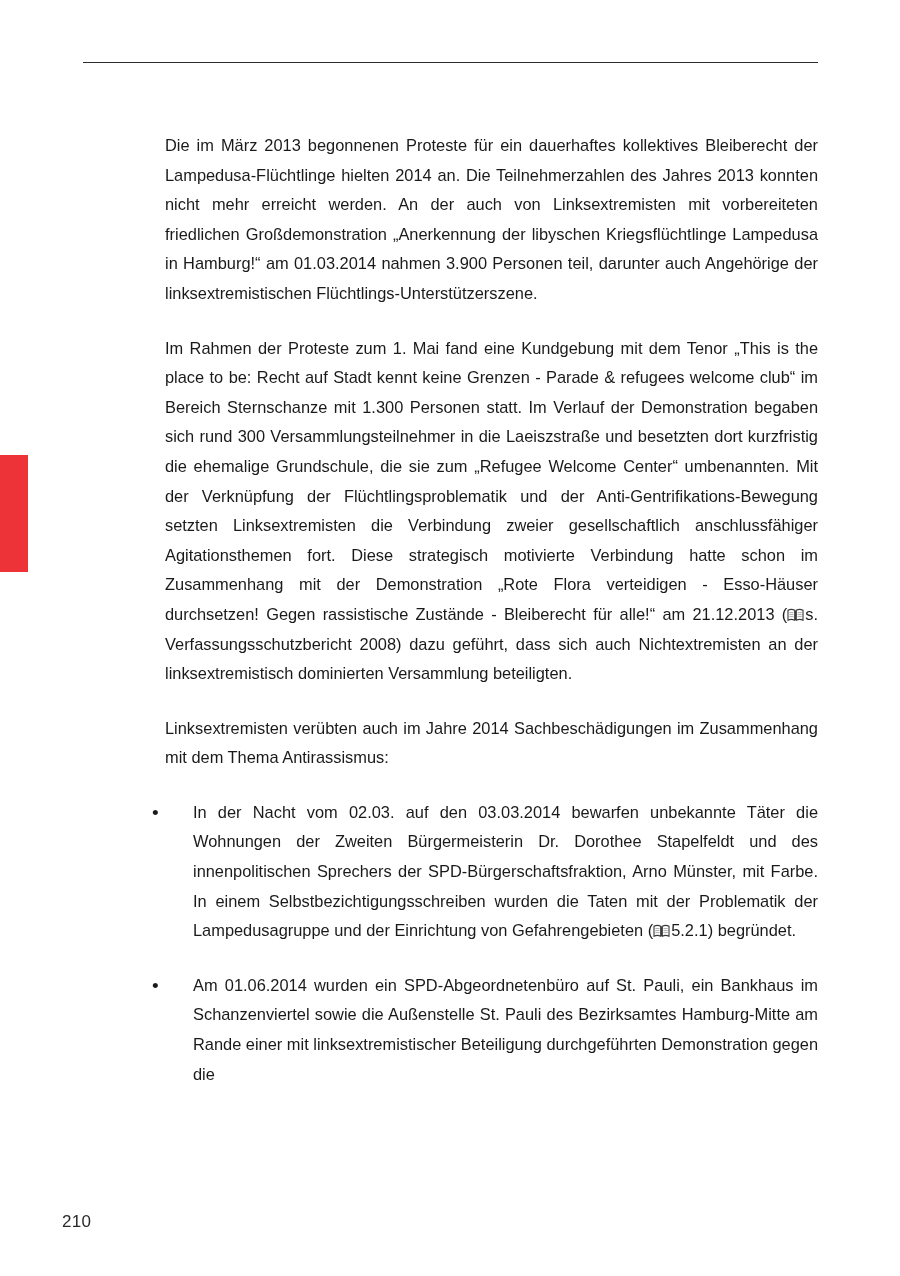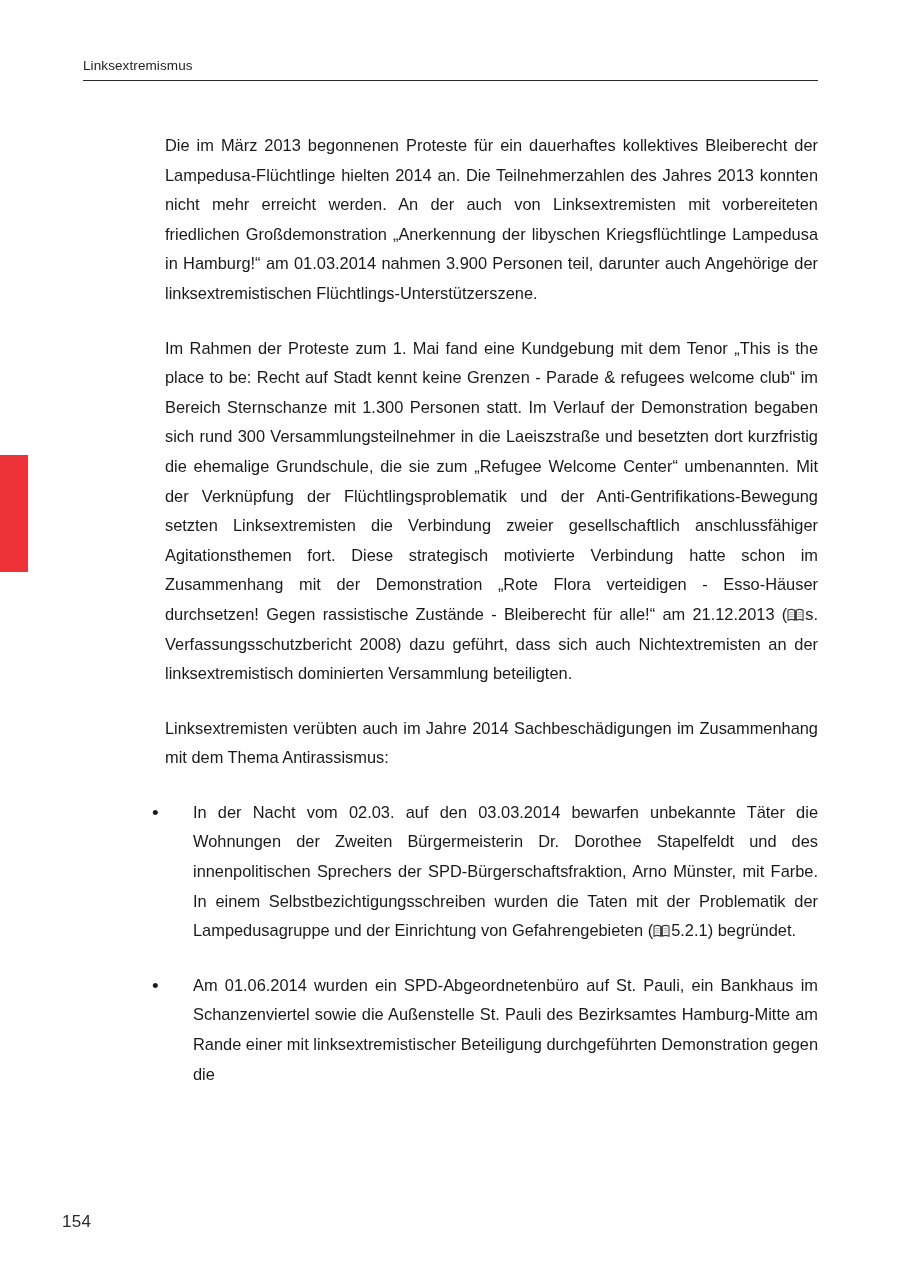--- a/index.html
+++ b/index.html
@@ -123,21 +123,20 @@
   }
 </style>
 </head>
 <body>
 
 <div class="page">
 
   <div class="side-tab" style="background: rgb(238, 51, 56);"></div>
 
   <div class="running-head">
-    <span class="rh-text">Linksextremismus</span>
     <span class="rh-rule"></span>
   </div>
 
   <div class="content">
 
     <p class="para"><span>Die im März 2013 begonnenen Proteste für ein dauerhaftes kollektives Bleiberecht der Lampedusa-Flüchtlinge hielten 2014 an. Die Teilnehmerzahlen des Jahres 2013 konnten nicht mehr erreicht werden. An der auch von Linksextremisten mit vorbereiteten friedlichen Großdemonstration „Anerkennung der libyschen Kriegsflüchtlinge Lampedusa in Hamburg!“ am 01.03.2014 nahmen 3.900 Personen teil, darunter auch Angehörige der linksextremistischen Flüchtlings-Unterstützerszene.</span></p>
 
     <p class="para"><span>Im Rahmen der Proteste zum 1. Mai fand eine Kundgebung mit dem Tenor „This is the place to be: Recht auf Stadt kennt keine Grenzen - Parade &amp; refugees welcome club“ im Bereich Sternschanze mit 1.300 Personen statt. Im Verlauf der Demonstration begaben sich rund 300 Versammlungsteilnehmer in die Laeiszstraße und besetzten dort kurzfristig die ehemalige Grundschule, die sie zum „Refugee Welcome Center“ umbenannten. Mit der Verknüpfung der Flüchtlingsproblematik und der Anti-Gentrifikations-Bewegung setzten Linksextremisten die Verbindung zweier gesellschaftlich anschlussfähiger Agitationsthemen fort. Diese strategisch motivierte Verbindung hatte schon im Zusammenhang mit der Demonstration „Rote Flora verteidigen - Esso-Häuser durchsetzen! Gegen rassistische Zustände - Bleiberecht für alle!“ am 21.12.2013 (</span><span class="book-icon"><svg width="17" height="14" viewBox="0 0 17 14" aria-hidden="true">
             <path d="M1 2.2 C3.1 1.1 5.6 1.1 7.7 2.2 L7.7 12.2 C5.6 11.1 3.1 11.1 1 12.2 Z" fill="none" stroke="#3a3a3a" stroke-width="1.1"></path>
             <path d="M9.3 2.2 C11.4 1.1 13.9 1.1 16 2.2 L16 12.2 C13.9 11.1 11.4 11.1 9.3 12.2 Z" fill="none" stroke="#3a3a3a" stroke-width="1.1"></path>
@@ -166,15 +165,15 @@
               <line x1="10.5" y1="8.6" x2="14.7" y2="8.6" stroke="#8a8a8a" stroke-width="0.7"></line>
             </svg></span><span>5.2.1</span><span>) begründet.</span>
       </li>
       <li>
         <span class="bullet-marker">•</span><span>Am 01.06.2014 wurden ein SPD-Abgeordnetenbüro auf St. Pauli, ein Bankhaus im Schanzenviertel sowie die Außenstelle St. Pauli des Bezirksamtes Hamburg-Mitte am Rande einer mit linksextremistischer Beteiligung durchgeführten Demonstration gegen die</span>
       </li>
     </ul>
 
   </div>
 
-  <div class="folio">154</div>
+  <div class="folio">210</div>
 
 </div>
 
 </body></html>

